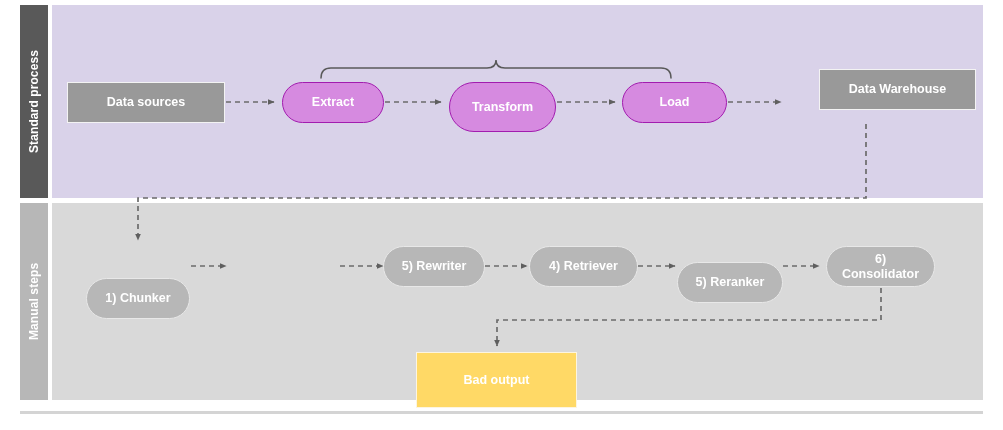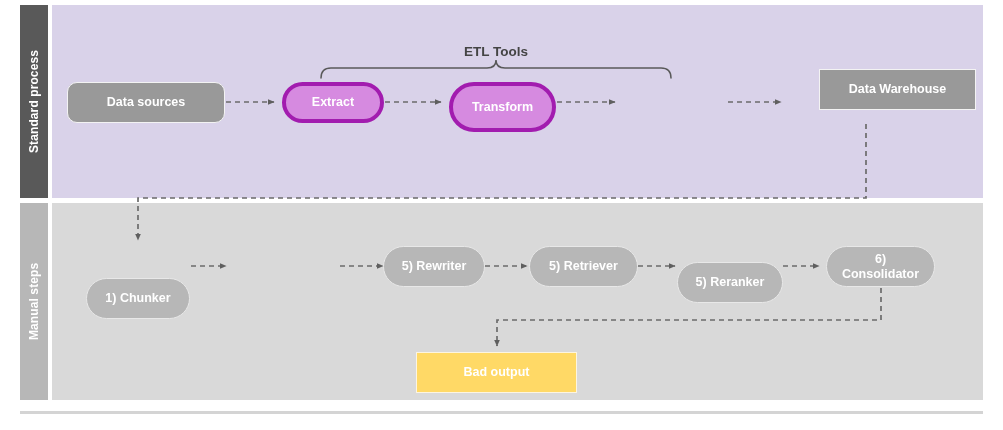--- a/index.html
+++ b/index.html
@@ -64,21 +64,21 @@
     font-size: 12.5px;
     line-height: 1.18;
     padding: 2px 6px;
   }
   .node.rect {
     background: #999999;
     border: 1px solid #f3f3f3;
   }
   .node.pill-purple {
     background: #d68ae0;
-    border: 4px solid #a21caf;
+    border: 1px solid #a21caf;
     border-radius: 999px;
   }
   .node.pill-gray {
     background: #b7b7b7;
     border: 1px solid #e8e8e8;
     border-radius: 999px;
   }
   .node.rect-yellow {
     background: #ffd966;
     border: 1px solid #fdf5e0;
@@ -137,39 +137,39 @@
       <line x1="783" y1="266" x2="819" y2="266" marker-end="url(#arrowhead)"></line>
 
       <path d="M866,124 L866,198 L138,198 L138,240" marker-end="url(#arrowhead)"></path>
 
       <path d="M881,288 L881,320 L497,320 L497,346" marker-end="url(#arrowhead)"></path>
     </g>
 
     <path d="M321,78 Q321,68 331,68 L487,68 Q496,68 496,60 Q496,68 505,68 L661,68 Q671,68 671,78" fill="none" stroke="#595959" stroke-width="1.5" stroke-linecap="round"></path>
   </svg>
 
-  <div id="etl-label">ETL Tools</div>
 
-  <div class="node rect" style="left:67px; top:82px; width:158px; height:41px;border-radius:10px;">Data sources</div>
+  <div class="node rect" style="left:67px; top:82px; width:158px; height:41px;">Data sources</div>
 
   <div class="node pill-purple" style="left:282px; top:82px; width:102px; height:41px;">Extract</div>
 
   <div class="node pill-purple" style="left:449px; top:82px; width:107px; height:50px;">Transform</div>
 
+  <div class="node pill-purple" style="left:622px; top:82px; width:105px; height:41px;">Load</div>
 
   <div class="node rect" style="left:788px; top:69px; width:157px; height:41px;margin-left:31px;">Data Warehouse</div>
 
   <div class="node pill-gray" style="left:86px; top:246px; width:104px; height:41px;margin-top:32px;">1) Chunker</div>
 
 
   <div class="node pill-gray" style="left:383px; top:246px; width:102px; height:41px;">5) Rewriter</div>
 
-  <div class="node pill-gray" style="left:529px; top:246px; width:109px; height:41px;">5) Retriever</div>
+  <div class="node pill-gray" style="left:529px; top:246px; width:109px; height:41px;">4) Retriever</div>
 
   <div class="node pill-gray" style="left:677px; top:246px; width:106px; height:41px;margin-top:16px;">5) Reranker</div>
 
   <div class="node pill-gray" style="left:826px; top:246px; width:109px; height:41px;">6)<br>Consolidator</div>
 
-  <div class="node rect-yellow" style="left:416px; top:352px; width:161px; height:41px;">Bad output</div>
+  <div class="node rect-yellow" style="left:416px; top:352px; width:161px; height:56px;">Bad output</div>
 
   <div id="bottom-rule"></div>
 
 </div>
 
 </body></html>

